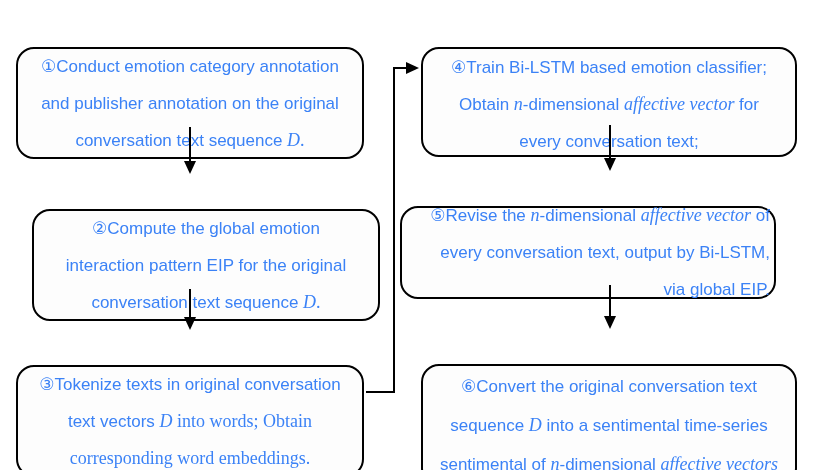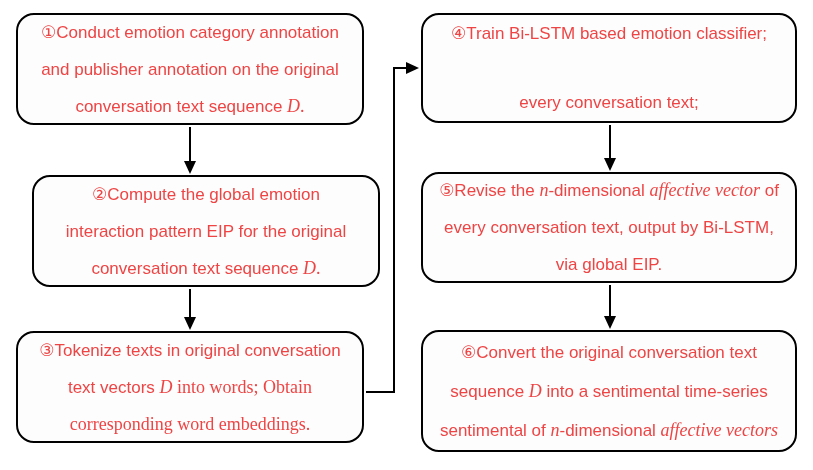--- a/index.html
+++ b/index.html
@@ -14,28 +14,29 @@
     background: #ffffff;
     overflow: hidden;
     font-family: "Liberation Sans", "DejaVu Sans", sans-serif;
   }
   .flow-box {
     position: absolute;
     box-sizing: border-box;
     border: 2.5px solid #000000;
     border-radius: 18px;
     background: #fdfdfd;
-    color: #ef4444;
+    color: #3b82f6;
     display: flex;
     flex-direction: column;
     justify-content: center;
     text-align: center;
     font-size: 17px;
     line-height: 37px;
     padding: 0 4px;
+    margin-top: 34px;
   }
   .flow-box.tall { line-height: 39px; }
   .text-line { white-space: nowrap; }
   .seg-sans {
     font-family: "Liberation Sans", "DejaVu Sans", sans-serif;
   }
   .seg-serif {
     font-family: "Liberation Serif", "DejaVu Serif", serif;
     font-size: 18px;
   }
@@ -59,21 +60,21 @@
   }
   .arrow-layer polygon {
     fill: #000000;
     stroke: none;
   }
   
   #box-step-1 { left: 16px;  top: 13px;  width: 348px; height: 112px; }
   #box-step-2 { left: 32px;  top: 175px; width: 348px; height: 112px; }
   #box-step-3 { left: 16px;  top: 331px; width: 348px; height: 112px; }
   #box-step-4 { left: 421px; top: 13px;  width: 376px; height: 110px; justify-content: space-between; }
-  #box-step-5 { left: 421px; top: 172px; width: 376px; height: 111px; }
+  #box-step-5 { left: 400px; top: 172px; width: 376px; height: 93px; text-align: right; }
   #box-step-6 { left: 421px; top: 330px; width: 376px; height: 122px; }
 </style>
 </head>
 <body>
 
 <div class="canvas">
 
   <div id="box-step-1" class="flow-box">
       <div class="text-line"><span class="seg-sans">①Conduct emotion category annotation</span></div>
       <div class="text-line"><span class="seg-sans">and publisher annotation on the original</span></div>
@@ -87,20 +88,21 @@
     </div>
 
   <div id="box-step-3" class="flow-box">
       <div class="text-line"><span class="seg-sans">③Tokenize texts in original conversation</span></div>
       <div class="text-line"><span class="seg-sans">text vectors </span><span class="seg-serif-italic">D</span><span class="seg-serif"> into words; Obtain</span></div>
       <div class="text-line"><span class="seg-serif">corresponding word embeddings.</span></div>
     </div>
 
   <div id="box-step-4" class="flow-box">
       <div class="text-line"><span class="seg-sans">④Train Bi-LSTM based emotion classifier;</span></div>
+      <div class="text-line"><span class="seg-sans">Obtain </span><span class="seg-serif-italic">n</span><span class="seg-sans">-dimensional </span><span class="seg-serif-italic">affective vector</span><span class="seg-sans"> for</span></div>
       <div class="text-line"><span class="seg-sans">every conversation text;</span></div>
     </div>
 
   <div id="box-step-5" class="flow-box">
       <div class="text-line"><span class="seg-sans">⑤Revise the </span><span class="seg-serif-italic">n</span><span class="seg-sans">-dimensional </span><span class="seg-serif-italic">affective vector</span><span class="seg-sans"> of</span></div>
       <div class="text-line"><span class="seg-sans">every conversation text, output by Bi-LSTM,</span></div>
       <div class="text-line"><span class="seg-sans">via global EIP.</span></div>
     </div>
 
   <div id="box-step-6" class="flow-box tall">

